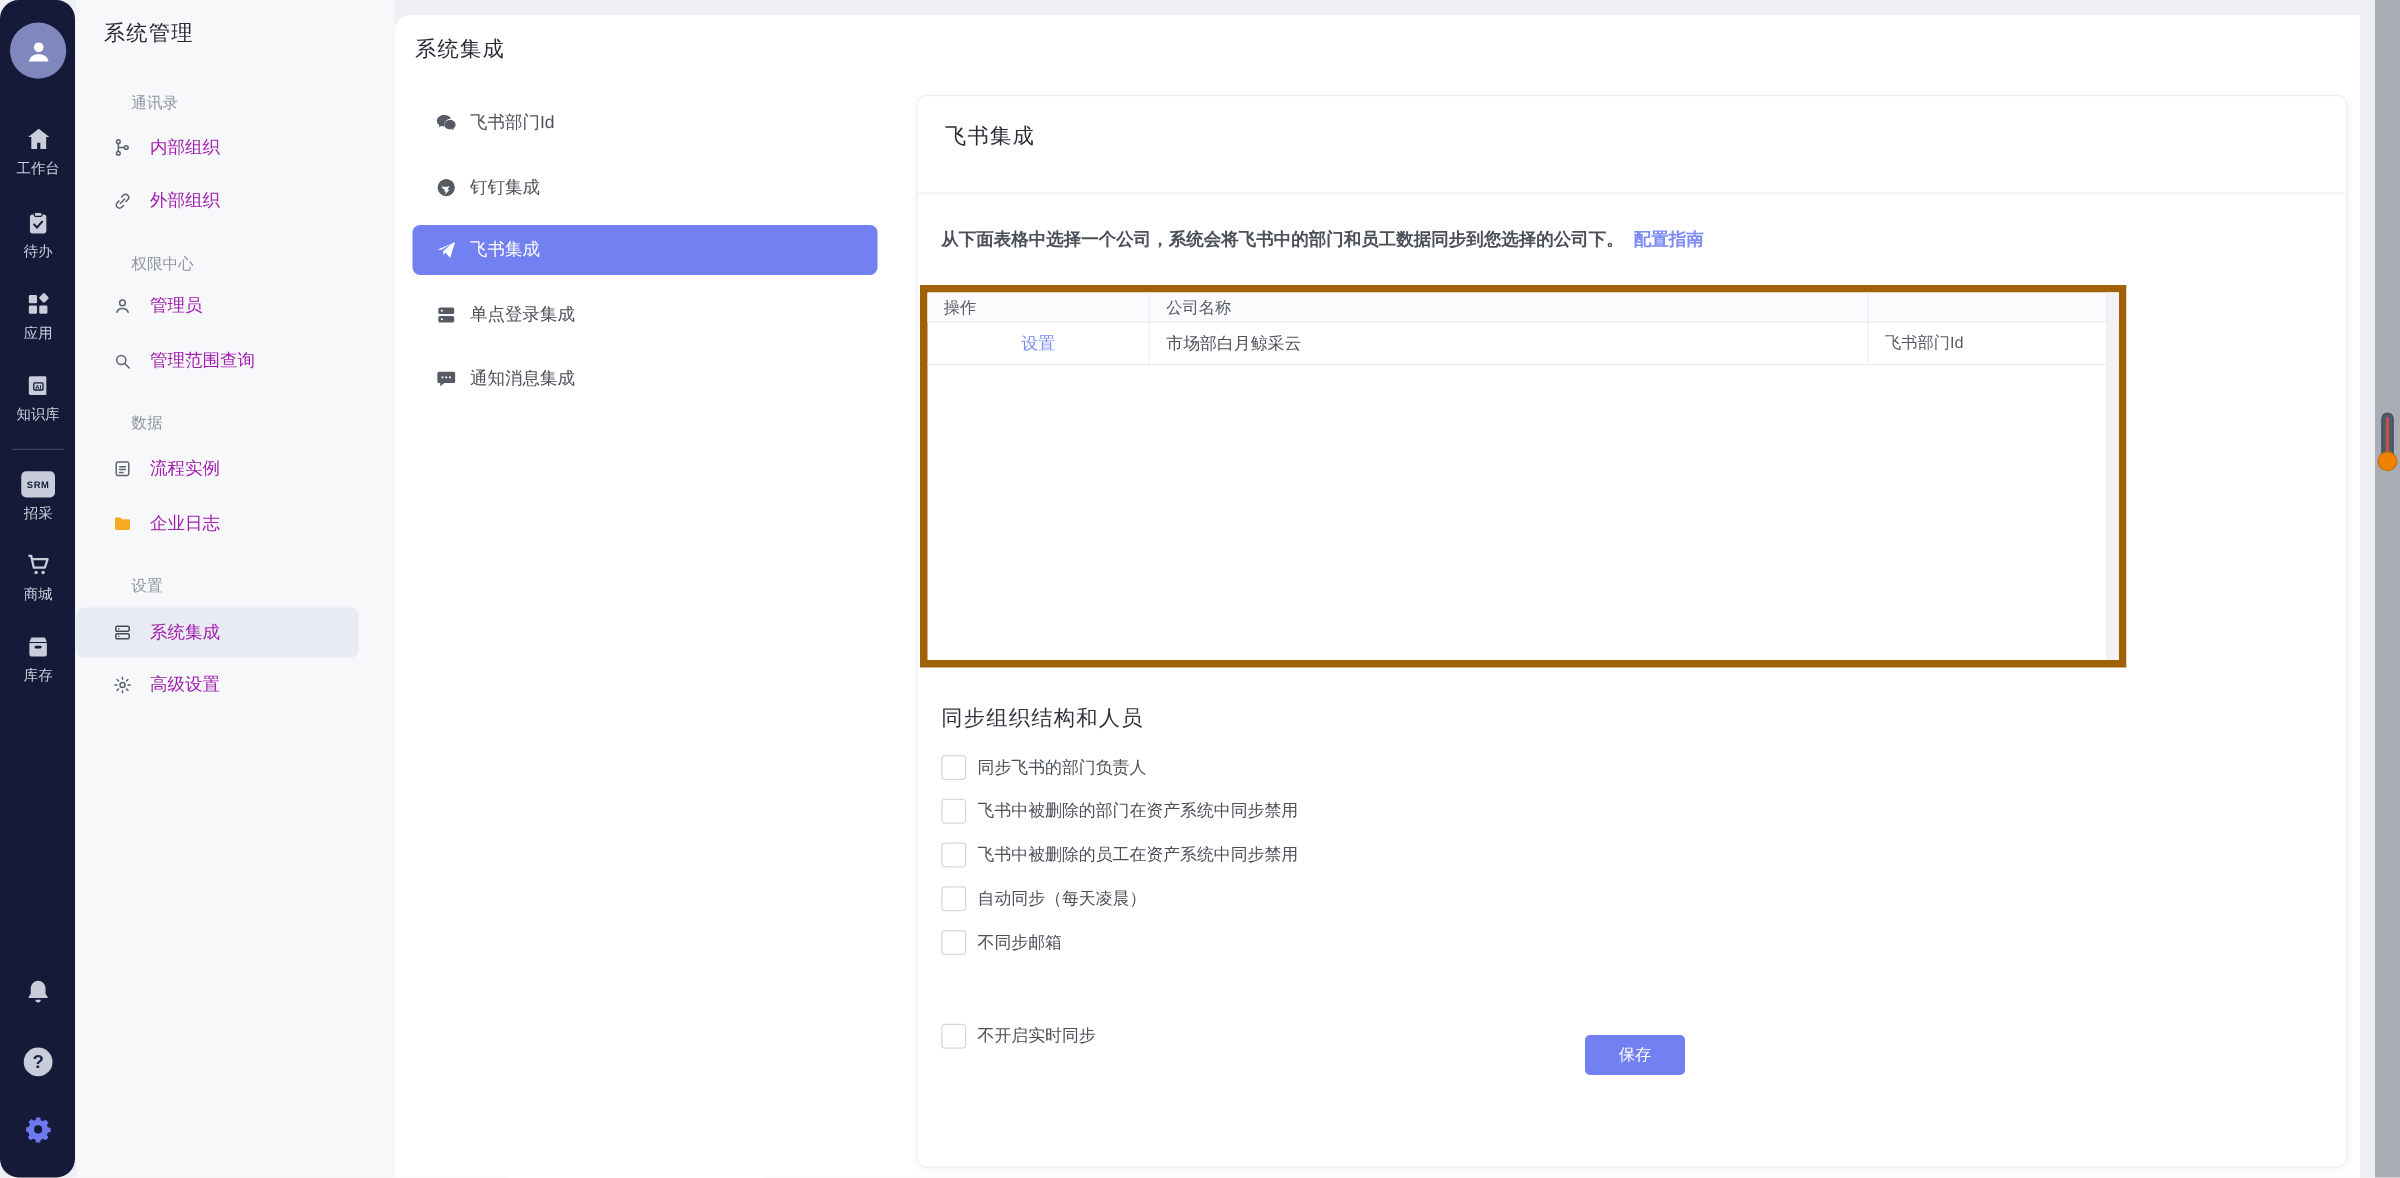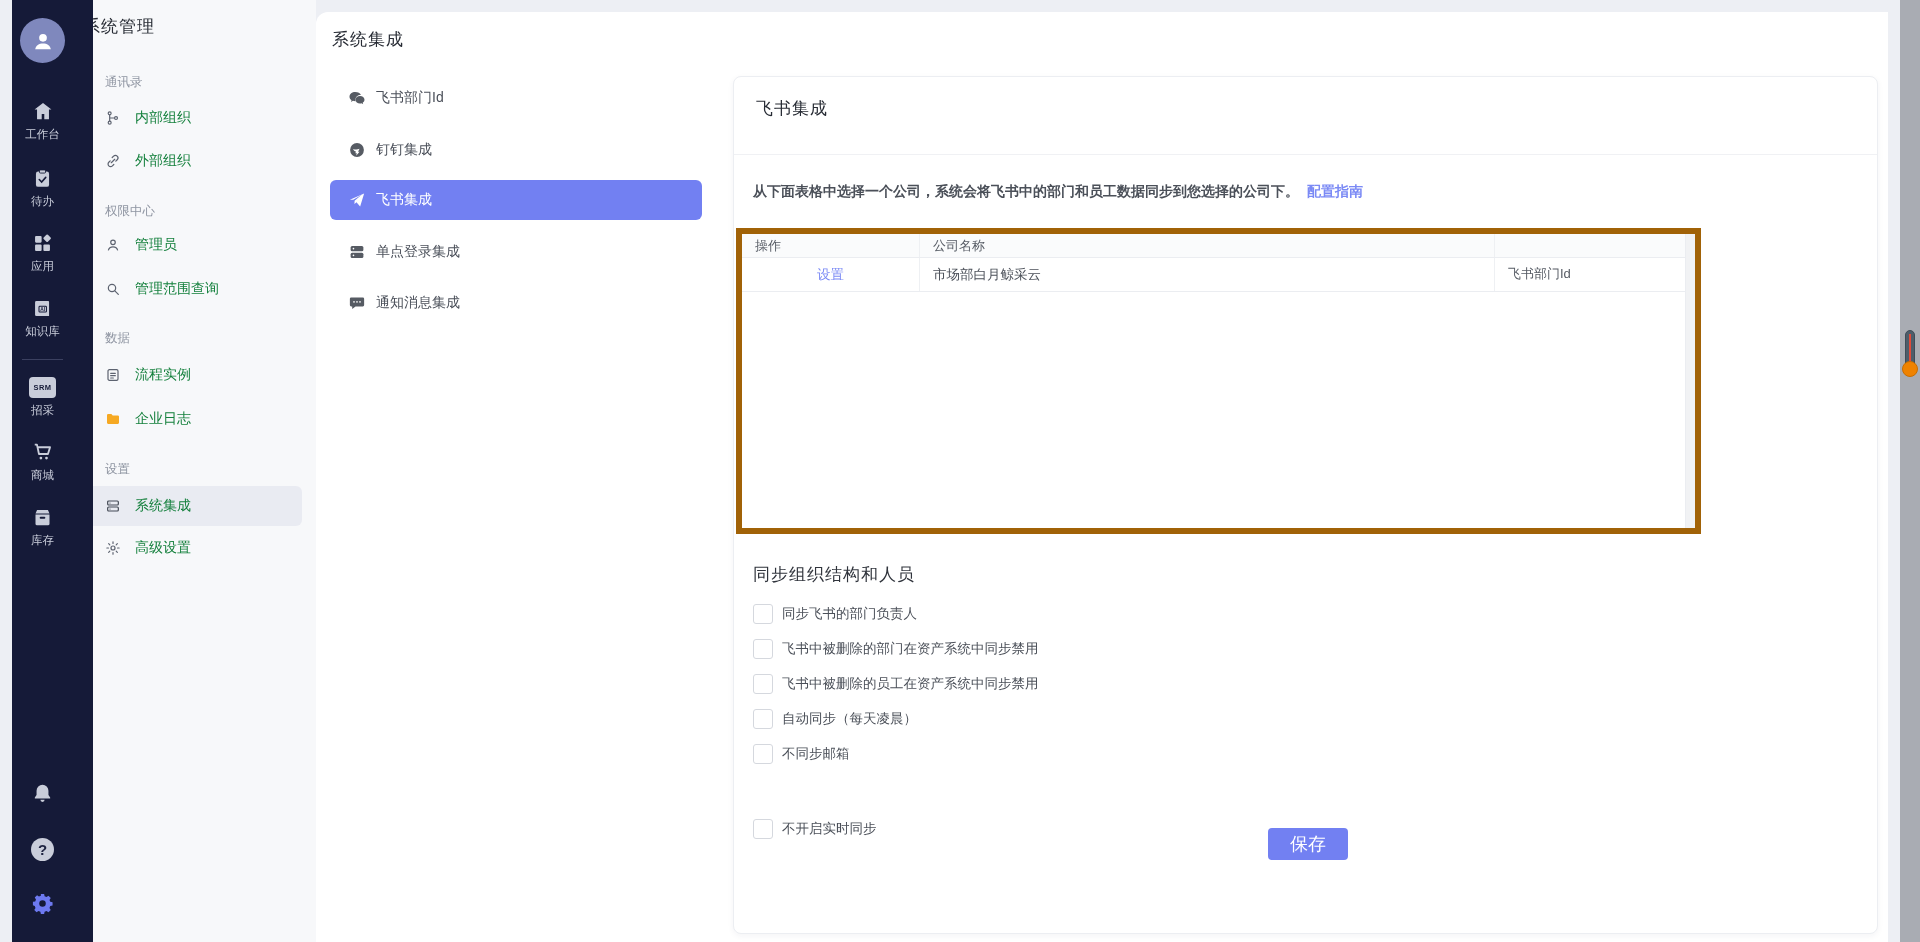--- a/index.html
+++ b/index.html
@@ -4,39 +4,39 @@
 <style>
   * { margin:0; padding:0; box-sizing:border-box; }
   html,body { width:1920px; height:942px; }
   body {
     position:relative; background:#edeff4; overflow:hidden;
     font-family:"Liberation Sans","DejaVu Sans",sans-serif;
     -webkit-font-smoothing:antialiased;
   }
 
   
-  .rail { position:absolute; left:12px; top:0; width:81px; height:942px; background:#151a38; z-index:5; }
+  .rail { position:absolute; left:0; top:0; width:60px; height:942px; background:#151a38; z-index:5;border-radius:15px; }
   .avatar { position:absolute; left:8px; top:18px; width:45px; height:45px; border-radius:50%;
             background:#7f88bd; display:flex; align-items:center; justify-content:center; cursor:pointer; }
   .rail-item { position:absolute; left:0; width:61px; text-align:center; color:#c9cdda; cursor:pointer; }
   .rail-item .ric { height:22px; display:flex; align-items:center; justify-content:center; }
   .rail-item .rlb { font-size:11.5px; margin-top:5px; color:#ccd0dd; }
   .rail-divider { position:absolute; top:359px; left:10px; width:41px; height:1px; background:#3b4060; }
   .srm-badge { width:27px; height:21px; margin:0 auto; background:#c9cdda; color:#151a38;
                border-radius:4px; font-size:7.5px; font-weight:bold; line-height:21px; letter-spacing:.5px; }
   .help-circle { width:23px; height:23px; margin:0 auto; border-radius:50%; background:#c9cdda;
                  color:#1d2240; font-weight:bold; font-size:15px; line-height:23px; text-align:center; cursor:pointer; }
   .rail-bottom-item { position:absolute; left:0; width:61px; text-align:center; cursor:pointer; }
 
   
   .sidebar { position:absolute; left:61px; top:0; width:255px; height:942px; background:#f7f8fa; z-index:4; }
   .sb-title { position:absolute; left:22px; top:15px; font-size:17px; font-weight:500; color:#282c35; letter-spacing:1px; }
   .sb-section-label { position:absolute; left:44px; font-size:12.5px; color:#8e94a1; }
-  .sb-item { position:absolute; left:15px; width:226px; height:40px; border-radius:6px;
-             display:flex; align-items:center; padding-left:29px; font-size:14px; color:#15803d; cursor:pointer; }
+  .sb-item { position:absolute; left:0; width:226px; height:40px; border-radius:6px;
+             display:flex; align-items:center; padding-left:29px; font-size:14px; color:#a21caf; cursor:pointer; }
   .sb-item .sic { width:16px; height:16px; margin-right:14px; display:flex; align-items:center; color:#5d6370; }
   .sb-item.selected { background:#e9ebf2; }
 
   
   .panel { position:absolute; left:316px; top:12px; width:1572px; height:930px; background:#ffffff;
            border-top-left-radius:12px; z-index:3; }
   .int-title { position:absolute; left:16px; top:16px; font-size:17px; font-weight:500; color:#282c35; letter-spacing:1px; }
   .int-item { position:absolute; left:14px; width:372px; height:40px; border-radius:6px;
               display:flex; align-items:center; padding-left:18px; font-size:14px; color:#4b505a; cursor:pointer; }
   .int-item .iic { width:18px; height:18px; margin-right:10px; display:flex; align-items:center; }
@@ -58,21 +58,21 @@
   .td { display:flex; align-items:center; padding-left:13px; border-right:1px solid #eef0f3; }
   .td.c1 { justify-content:center; padding-left:0; }
   .td-link { color:#7b8af5; cursor:pointer; }
   .tbl-track { position:absolute; top:0; right:0; bottom:0; width:10px; background:#f1f2f4; border-left:1px solid #ebedf1; }
 
   .sync-title { position:absolute; left:19px; top:486px; font-size:17px; font-weight:500; color:#30343c; letter-spacing:1px; }
   .opt { position:absolute; left:19px; height:20px; display:flex; align-items:center; font-size:13.5px; color:#4b5059; }
   .cb { width:20px; height:20px; border:1px solid #d5d8de; border-radius:3px; background:#fff; margin-right:9px; cursor:pointer; flex:none; }
 
   .save-btn { position:absolute; left:534px; top:751px; width:80px; height:32px; background:#7280f2; color:#fff;
-              font-size:18px; border:none; border-radius:4px; cursor:pointer; font-family:inherit; }
+              font-size:13px; border:none; border-radius:4px; cursor:pointer; font-family:inherit; }
 
   
   .page-scrollbar { position:absolute; right:0; top:0; width:20px; height:942px; background:#a9acb3; z-index:10; }
   .thermo { position:absolute; left:5px; top:330px; width:10px; height:38px; background:#4e5d6a;
             border:1px solid #3e4c58; border-radius:5px; }
   .thermo-line { position:absolute; left:3px; top:3px; width:2px; height:29px; background:#e04b3a; }
   .thermo-bulb { position:absolute; left:-4px; top:30px; width:16px; height:16px; background:#ef8200;
                  border:1px solid #c96d00; border-radius:50%; }
 
   svg { display:block; }

